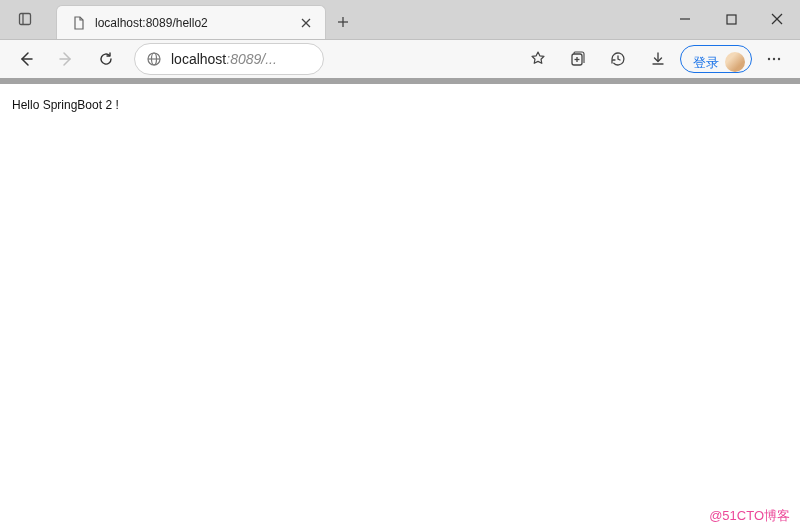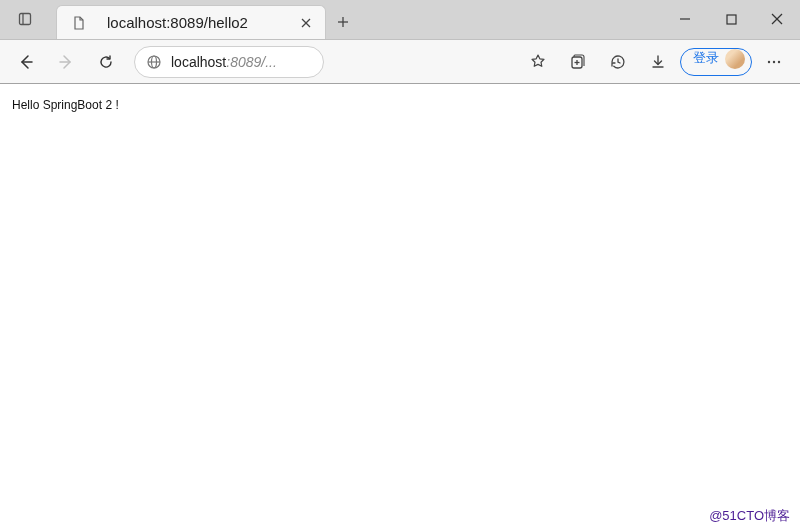--- a/index.html
+++ b/index.html
@@ -3,42 +3,42 @@
   <meta charset="utf-8">
   <style>
     * { margin: 0; padding: 0; box-sizing: border-box; font-family: "Segoe UI", Arial, sans-serif; }
     body { width: 800px; height: 531px; background: #fff; position: relative; overflow: hidden; }
 
     .titlebar { height: 40px; background: #d4d4d4; display: flex; align-items: flex-end; border-bottom: 1px solid #c0c0c0; }
     .titlebar-left { width: 52px; display: flex; align-items: center; justify-content: center; height: 40px; }
     .tabs-area { flex: 1; display: flex; align-items: flex-end; height: 40px; }
     .tab { height: 34px; background: #f7f7f7; border-radius: 6px 6px 0 0; display: flex; align-items: center; padding: 0 10px 0 14px; gap: 8px; min-width: 270px; border: 1px solid #c8c8c8; border-bottom: none; margin-left: 4px; }
     .tab-icon { width: 16px; height: 16px; display: flex; align-items: center; justify-content: center; color: #555; }
-    .tab-title { font-size: 15px; color: #222; flex: 1; white-space: nowrap; overflow: hidden; margin-left: 12px; }
+    .tab-title { font-size: 12px; color: #222; flex: 1; white-space: nowrap; overflow: hidden; }
     .tab-close { width: 18px; height: 18px; display: flex; align-items: center; justify-content: center; color: #444; border-radius: 3px; }
     .new-tab { width: 34px; height: 34px; display: flex; align-items: center; justify-content: center; color: #444; }
     .win-controls { display: flex; height: 40px; }
     .win-btn { width: 46px; height: 40px; display: flex; align-items: center; justify-content: center; color: #333; }
 
-    .toolbar { height: 44px; background: #f7f7f7; display: flex; align-items: center; padding: 0 8px; gap: 4px; border-bottom: 1px solid #a3a3a3; }
+    .toolbar { height: 44px; background: #f7f7f7; display: flex; align-items: center; padding: 0 8px; gap: 4px; border-bottom: 6px solid #a3a3a3; }
     .tb-btn { width: 36px; height: 36px; display: flex; align-items: center; justify-content: center; color: #333; border-radius: 4px; }
     .tb-btn.disabled { color: #b8b8b8; }
     .addr-bar { flex: 0 0 190px; height: 32px; background: #fff; border: 1px solid #d0d0d0; border-radius: 16px; display: flex; align-items: center; padding: 0 10px; gap: 8px; margin: 0 10px 0 6px; }
     .addr-icon { width: 18px; height: 18px; display: flex; align-items: center; justify-content: center; color: #666; }
     .addr-text { font-size: 14px; color: #222; display: flex; align-items: baseline; overflow: hidden; white-space: nowrap; }
     .addr-host { color: #222; }
     .addr-rest { color: #888; font-style: italic; }
     .spacer { flex: 1; }
-    .login-btn { height: 28px; border: 1.5px solid #1a73e8; border-radius: 14px; display: flex; align-items: flex-start; padding: 0 6px 0 12px; gap: 6px; color: #1a73e8; font-size: 13px; }
+    .login-btn { height: 28px; border: 1.5px solid #1a73e8; border-radius: 14px; display: flex; align-items: flex-end; padding: 0 6px 0 12px; gap: 6px; color: #1a73e8; font-size: 13px; }
     .avatar { width: 20px; height: 20px; border-radius: 50%; background: linear-gradient(135deg,#f4d9b8 30%,#d9a876 70%); display: inline-block; }
 
     .content { padding: 14px 12px; }
     .content-text { font-size: 12px; color: #111; }
 
-    .watermark { position: absolute; bottom: 6px; right: 10px; color: #4c1d95; font-size: 13px; margin-left: 22px; }
+    .watermark { position: absolute; bottom: 6px; right: 10px; color: #ec4899; font-size: 13px; margin-left: 22px; }
 
     svg { display: block; }
   </style>
 </head>
 <body>
 
 <div class="titlebar">
   <div class="titlebar-left">
     <svg width="16" height="16" viewBox="0 0 16 16">
         <rect x="1.5" y="2.5" width="11" height="11" rx="1.5" fill="none" stroke="#555" stroke-width="1.3"></rect>

